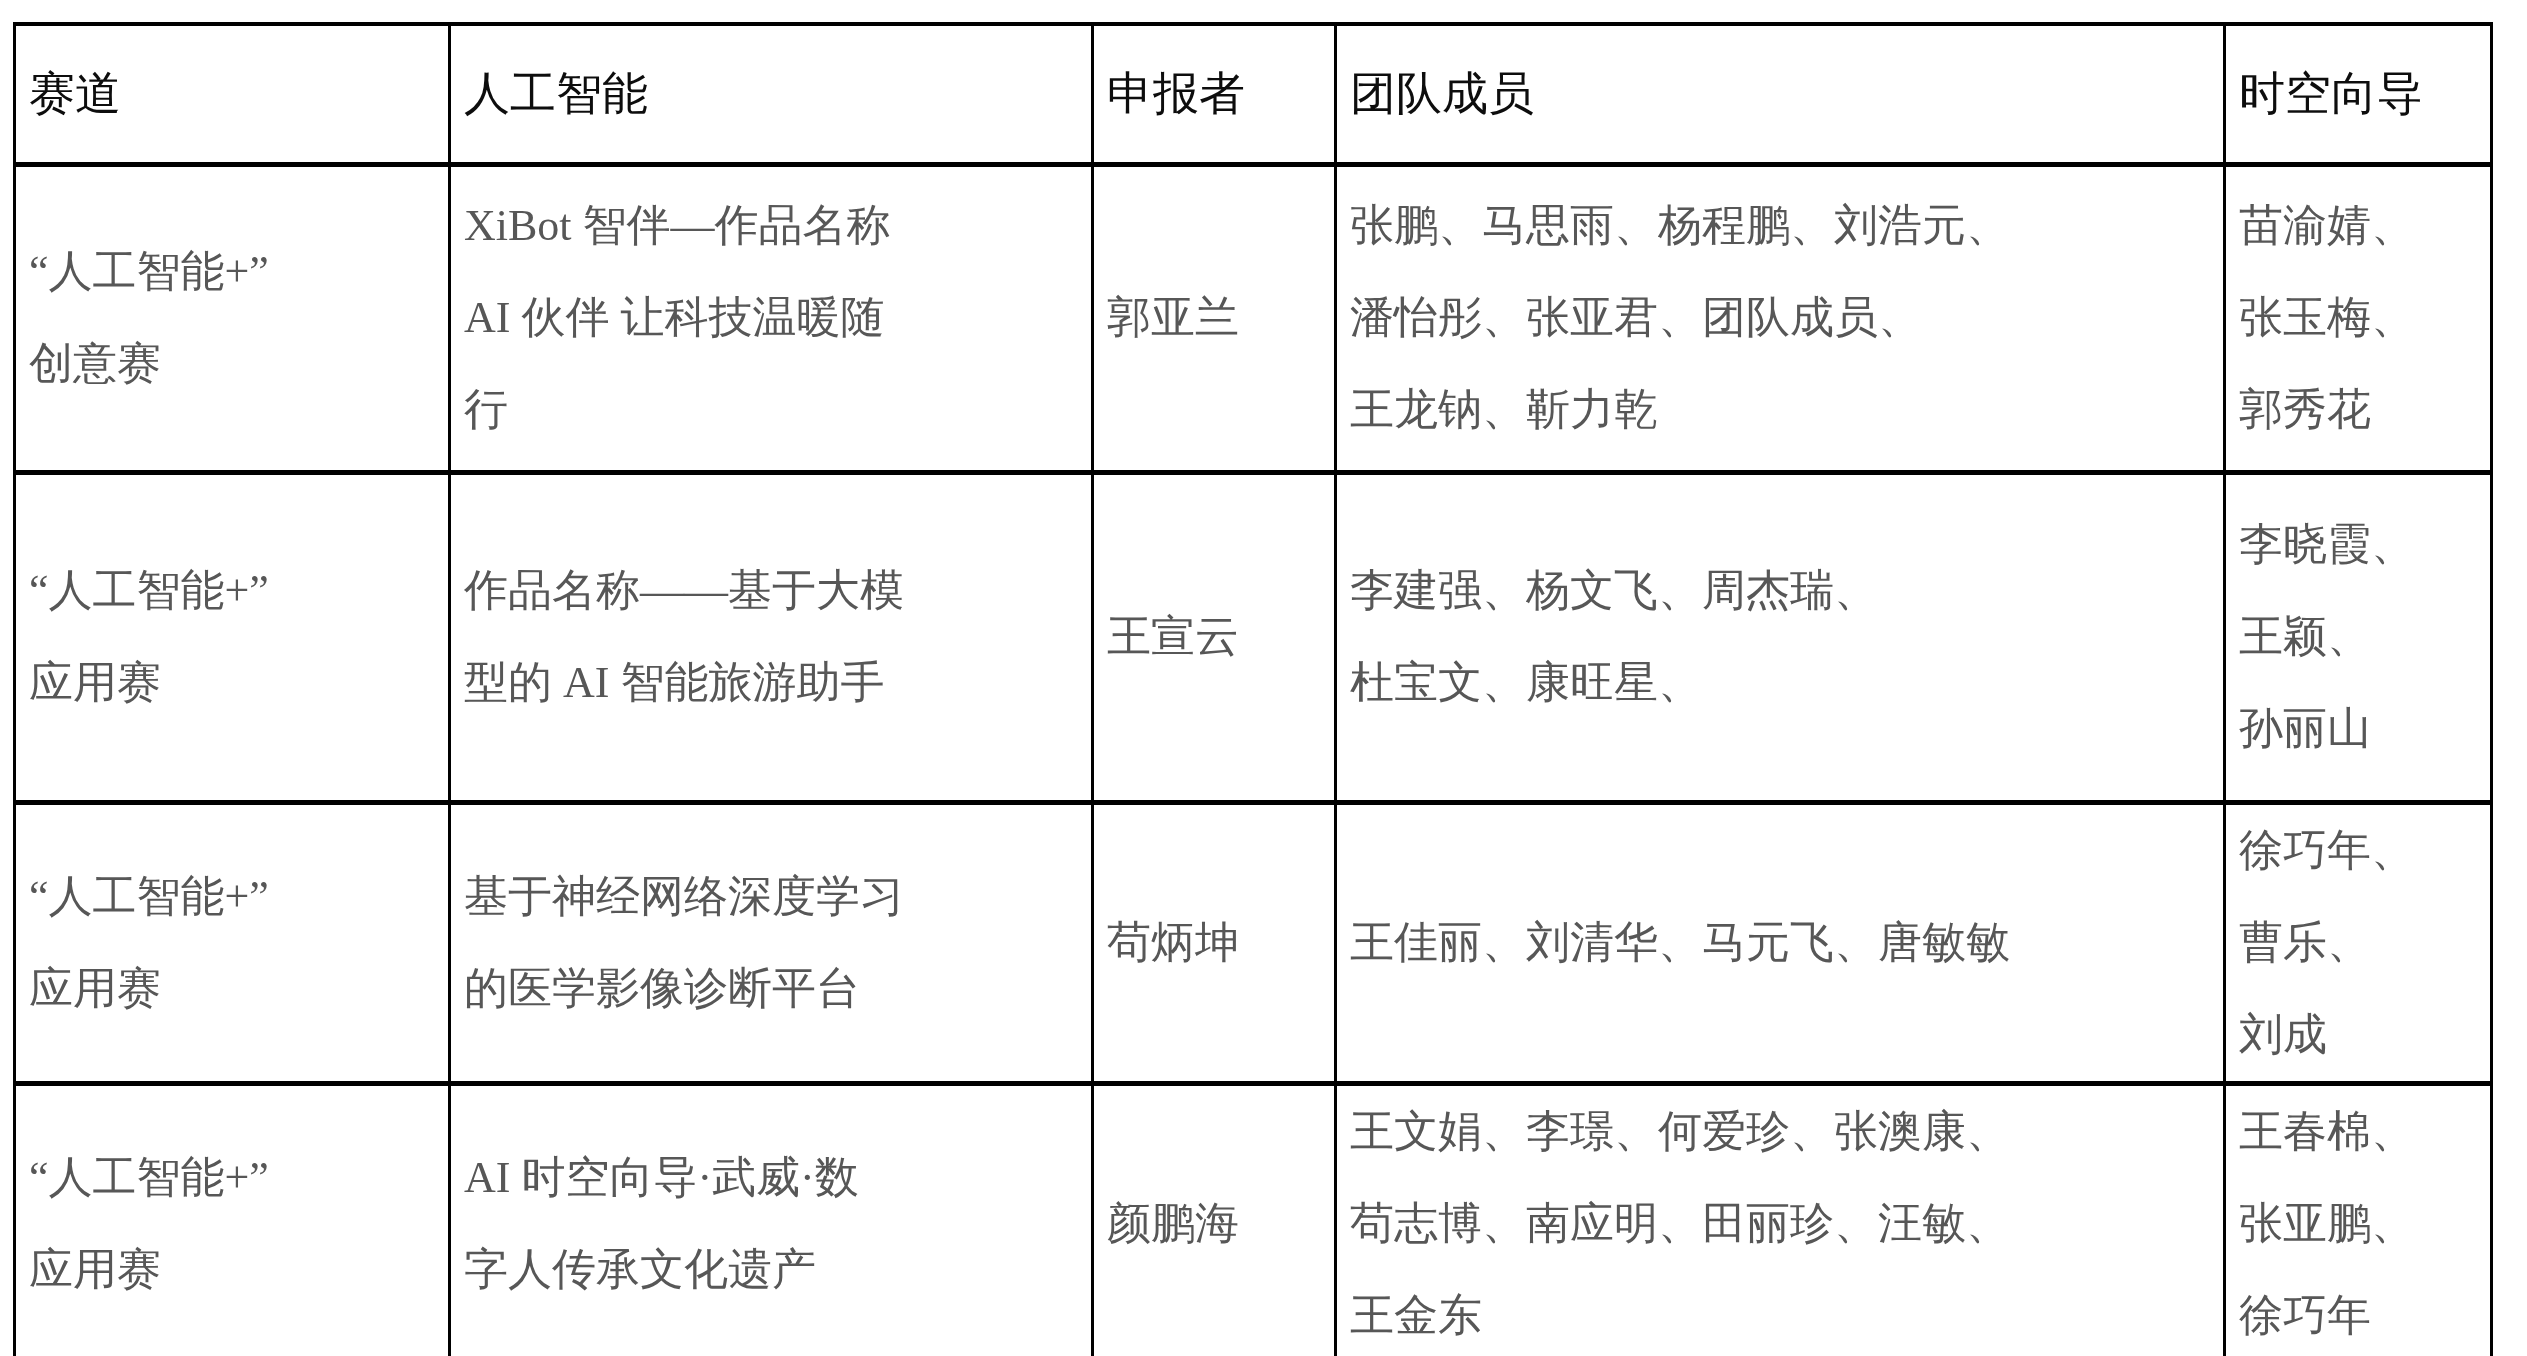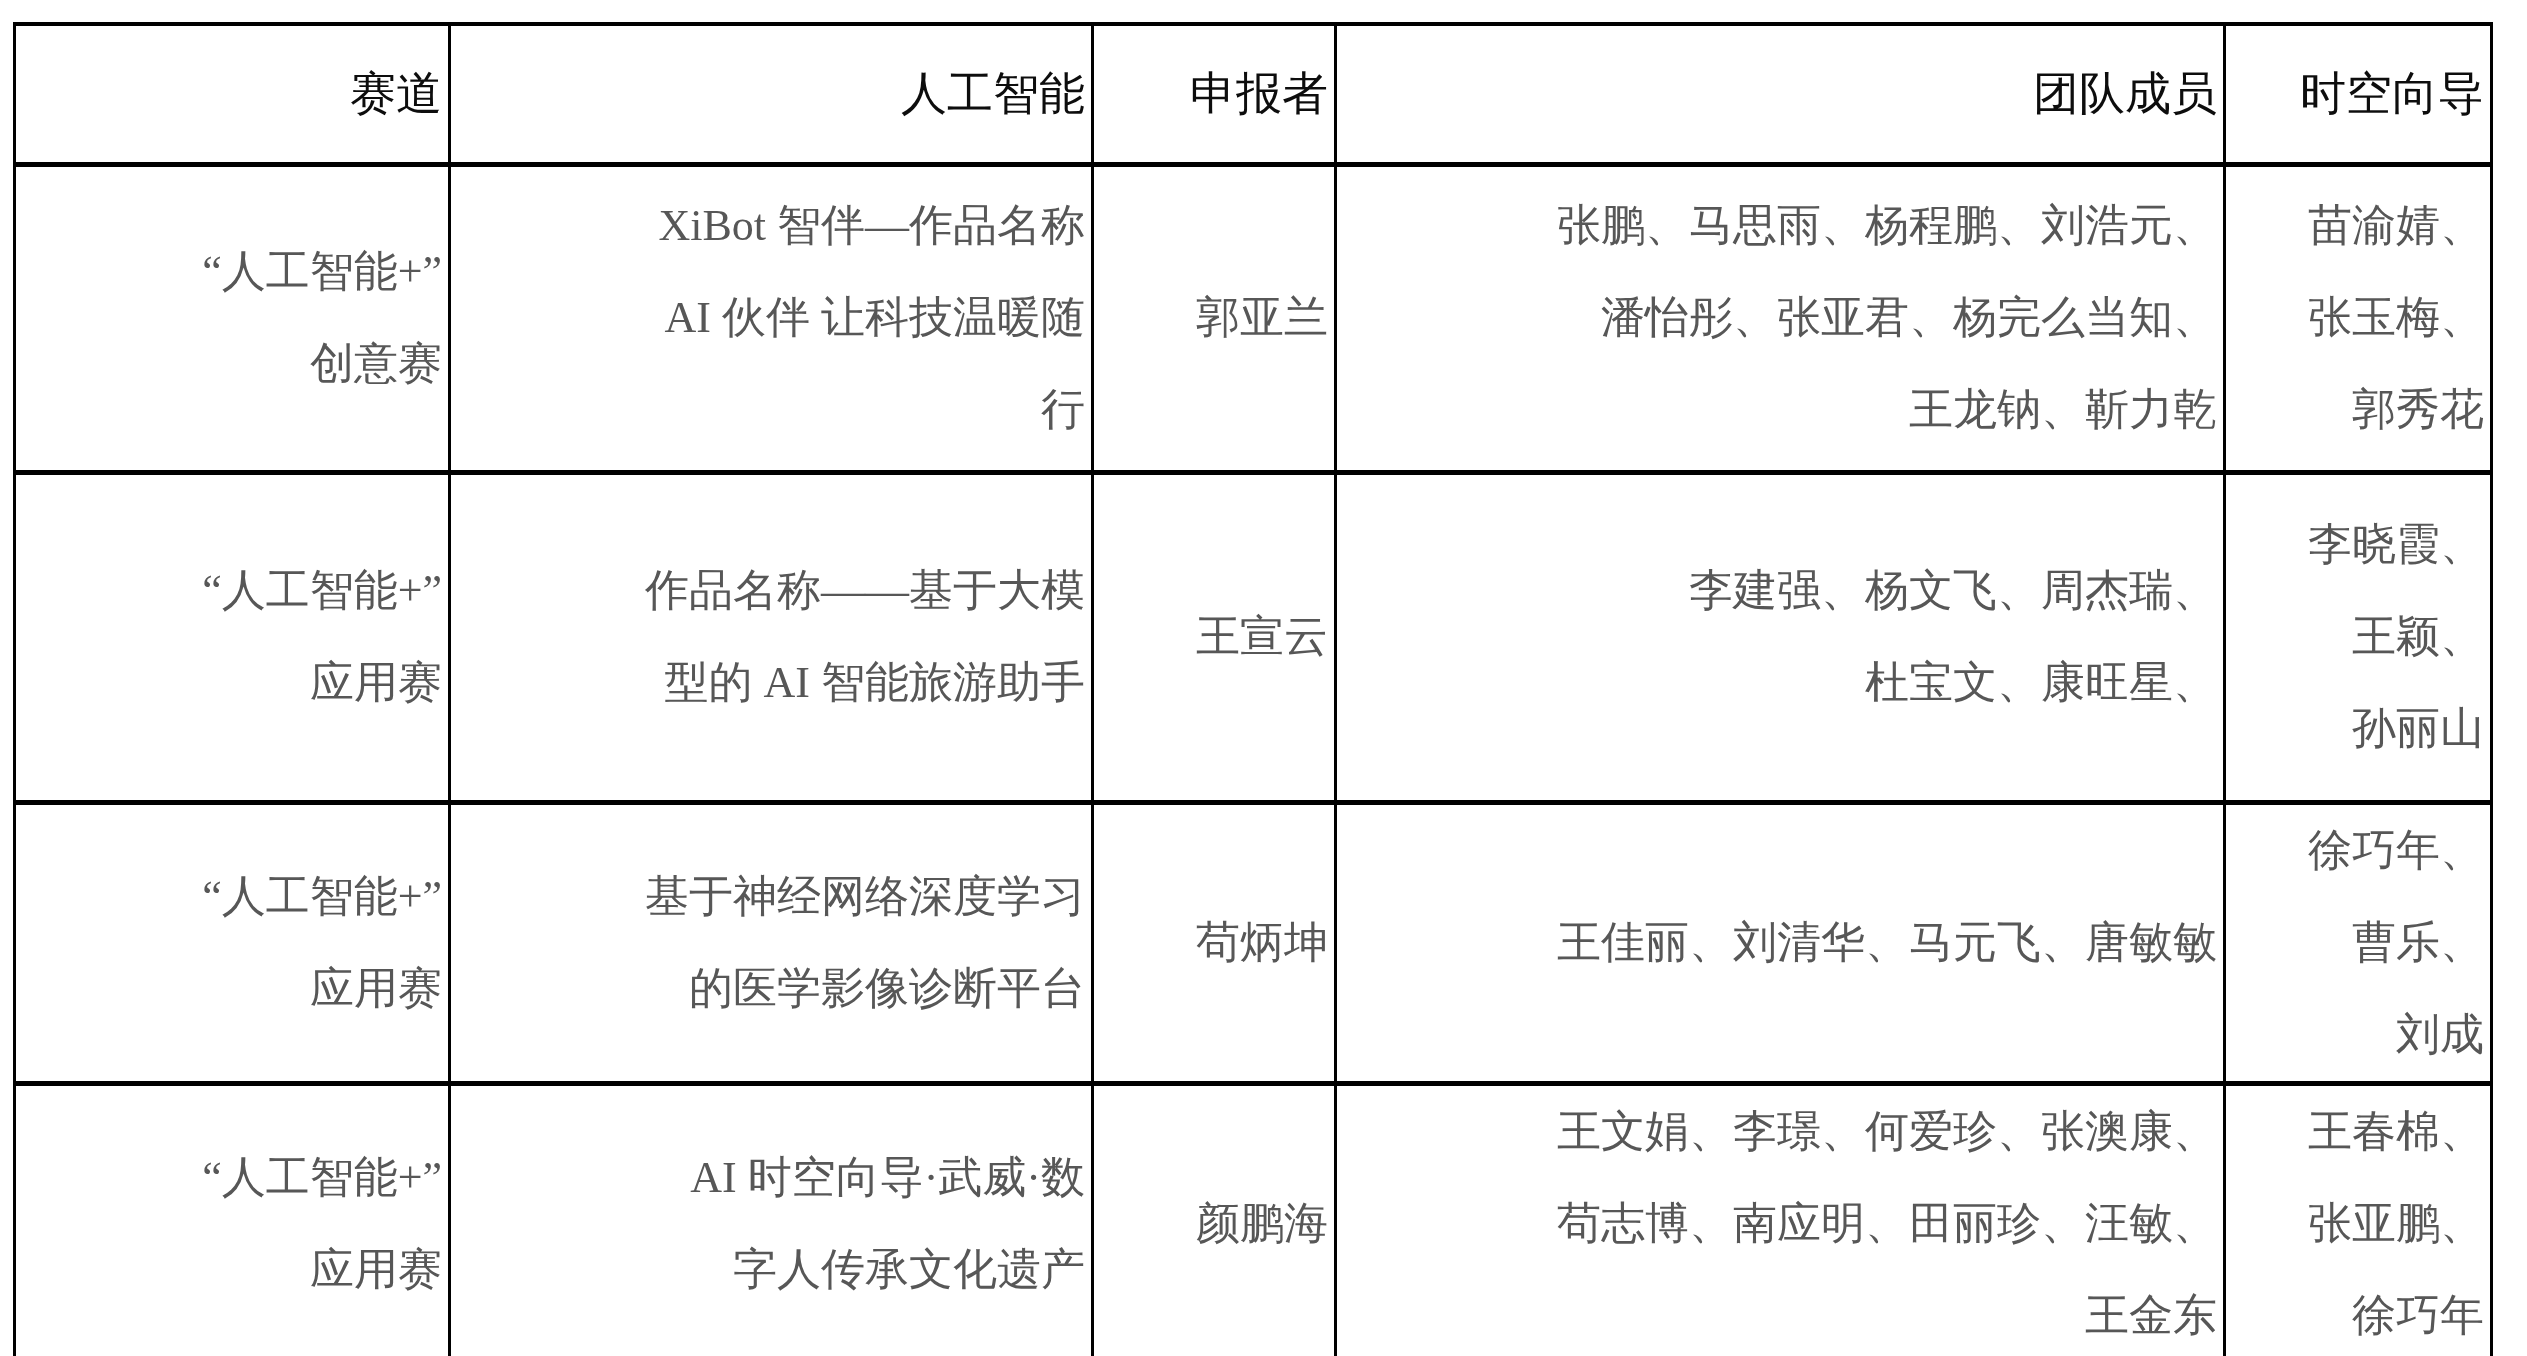--- a/index.html
+++ b/index.html
@@ -18,23 +18,23 @@
     left: 13px;
     top: 22px;
     width: 2477px;
     border-collapse: collapse;
     table-layout: fixed;
   }
   .doc-table td, .doc-table th {
     border: 3px solid #000000;
     border-top-width: 5px;
     border-bottom-width: 5px;
-    text-align: right;
+    text-align: left;
     vertical-align: middle;
-    padding: 0 6px;
+    padding: 0 13px;
     overflow: hidden;
   }
   .doc-table tr:first-child th {
     border-top-width: 4px;
   }
   .doc-table tr:last-child td {
     border-bottom-width: 6px;
   }
   .doc-table th {
     font-size: 46px;
@@ -78,21 +78,21 @@
       <th>时空向导</th>
     </tr>
     <tr class="body-row-0">
       <td>“人工智能+”
 创意赛</td>
       <td>XiBot 智伴—作品名称
 AI 伙伴 让科技温暖随
 行</td>
       <td>郭亚兰</td>
       <td>张鹏、马思雨、杨程鹏、刘浩元、
-潘怡彤、张亚君、杨完么当知、
+潘怡彤、张亚君、团队成员、
 王龙钠、靳力乾</td>
       <td>苗渝婧、
 张玉梅、
 郭秀花</td>
     </tr>
     <tr class="body-row-1">
       <td>“人工智能+”
 应用赛</td>
       <td>作品名称——基于大模
 型的 AI 智能旅游助手</td>

